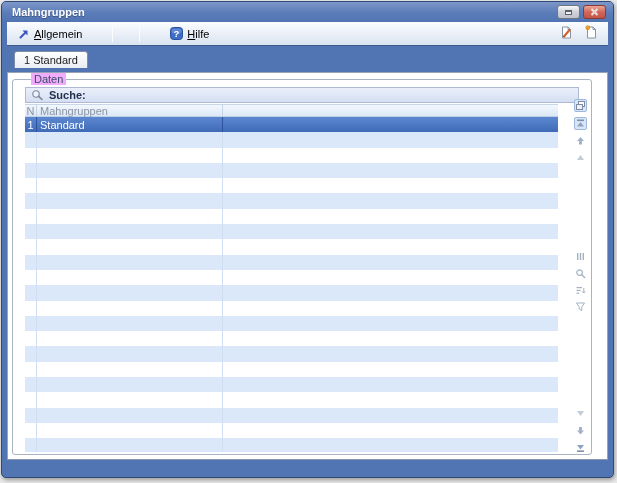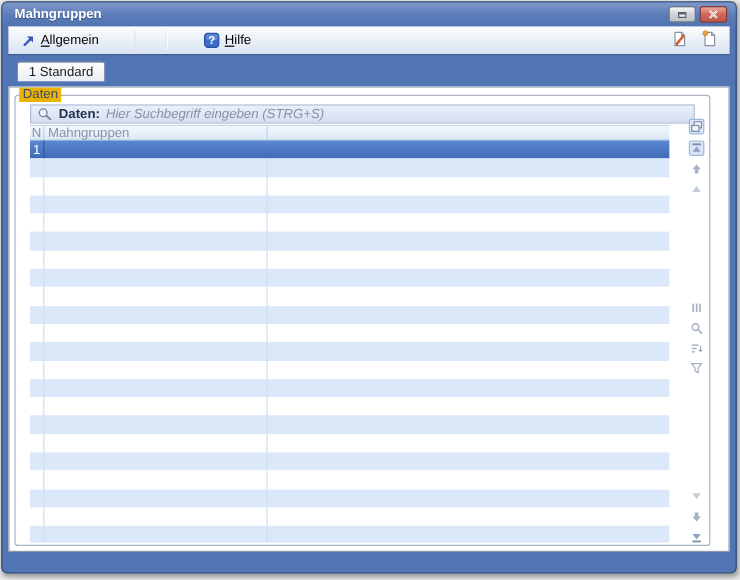--- a/index.html
+++ b/index.html
@@ -43,21 +43,21 @@
          color:#1b1b1b; }
 
   
   .panel { flex:1 1 auto; margin:0 5px; background:#fff;
            border:1px solid #97a4b6; border-bottom-color:#8a97aa; position:relative; }
   .bottomframe { flex:0 0 17px; }
 
   .groupbox { position:absolute; left:4px; right:15px; top:6px; bottom:4px;
               border:1px solid #aab3c1; border-radius:3px;
               padding:7px 6px 4px 12px; }
-  .groupbox-label { position:absolute; top:-7px; left:3px; background:#eab308;
+  .groupbox-label { position:absolute; top:-7px; left:18px; background:#f0abfc;
                     padding:0 3px; color:#3c4d66; }
 
   
   .searchbar { height:16px; margin-right:6px; display:flex; align-items:center; gap:5px;
                padding:0 5px; background:linear-gradient(#eaeffa,#d5def2);
                border:1px solid #aeb9d6; }
   .search-label { font-weight:bold; color:#23324e; }
   .search-ph { font-style:italic; color:#8b919e; }
 
   
@@ -145,33 +145,33 @@
 
   <div class="panel">
     <div class="groupbox">
       <span class="groupbox-label">Daten</span>
 
       <div class="searchbar">
         <svg width="13" height="12" viewBox="0 0 13 12">
           <circle cx="5" cy="5" r="3.2" fill="#eef3fb" stroke="#7c8699" stroke-width="1.1"></circle>
           <path d="M7.6 7.4 L11 10.5" stroke="#7c8699" stroke-width="1.6" stroke-linecap="round"></path>
         </svg>
-        <span class="search-label">Daten:</span>
-        <span class="search-ph">Hier Suchbegriff eingeben (STRG+S)</span>
+        <span class="search-label">Suche:</span>
       </div>
 
       <div class="tablewrap">
         <div class="thead">
           <span class="hcell c-n">N</span>
           <span class="hcell c-bez">Mahngruppen</span>
           <span class="hcell c-fill"></span>
         </div>
         <div id="tbody">
             <div class="trow selected">
               <div class="cell c-n">1</div>
+              <div class="cell c-bez">Standard</div>
               <div class="cell c-fill"></div>
             </div>
             <div class="trow">
               <div class="cell c-n"></div>
               <div class="cell c-bez"></div>
               <div class="cell c-fill"></div>
             </div>
             <div class="trow">
               <div class="cell c-n"></div>
               <div class="cell c-bez"></div>

